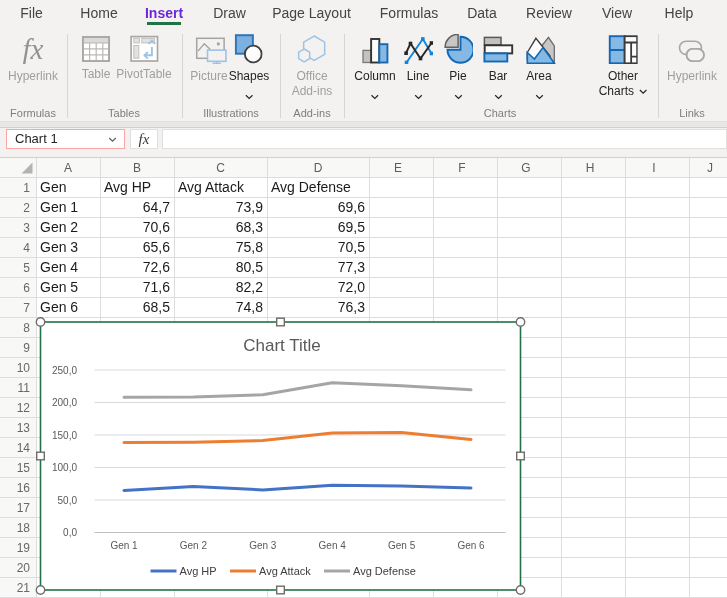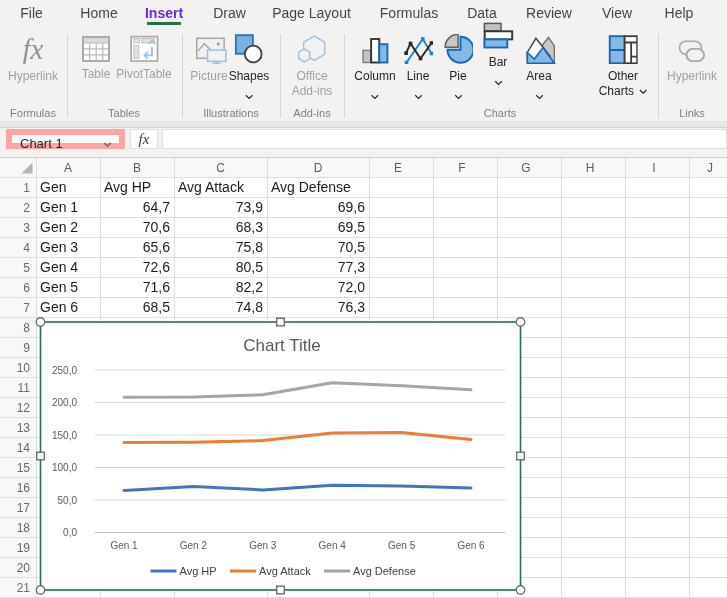--- a/index.html
+++ b/index.html
@@ -96,21 +96,21 @@
         </g>
       </svg><div class="rlabel">Line</div><div style="margin-top:3px"><svg width="9" height="6" viewBox="0 0 9 6">
           <path d="M1.2 1.2 L4.5 4.4 L7.8 1.2" fill="none" stroke="#252423" stroke-width="1.2"></path>
         </svg></div></div>
 <div class="ritem" style="left:458px;top:34px"><svg width="30" height="30" viewBox="0 0 30 30">
         <path d="M17.5 15.8 V2.8 A13 13 0 1 1 4.5 15.8 Z" fill="#85b8e2" stroke="#1168b5" stroke-width="1.9"></path>
         <path d="M14.8 13 H1.8 A13 13 0 0 1 14.8 0 Z" transform="translate(0.3,0.3)" fill="#c9c7c5" stroke="#606060" stroke-width="1.5"></path>
       </svg><div class="rlabel">Pie</div><div style="margin-top:3px"><svg width="9" height="6" viewBox="0 0 9 6">
           <path d="M1.2 1.2 L4.5 4.4 L7.8 1.2" fill="none" stroke="#252423" stroke-width="1.2"></path>
         </svg></div></div>
-<div class="ritem" style="left:498px;top:20px"><svg width="36" height="30" viewBox="0 0 36 30">
+<div class="ritem" style="left:498px;top:34px"><svg width="36" height="30" viewBox="0 0 36 30">
         <rect x="4.4" y="3.4" width="16.6" height="7.6" fill="#c3c1bf" stroke="#595755" stroke-width="1.5"></rect>
         <rect x="4.7" y="11.3" width="27.5" height="8.1" fill="#fcfcfc" stroke="#333" stroke-width="1.9"></rect>
         <rect x="4.4" y="19.4" width="22.9" height="8.1" fill="#85b8e2" stroke="#1168b5" stroke-width="1.9"></rect>
       </svg><div class="rlabel">Bar</div><div style="margin-top:3px"><svg width="9" height="6" viewBox="0 0 9 6">
           <path d="M1.2 1.2 L4.5 4.4 L7.8 1.2" fill="none" stroke="#252423" stroke-width="1.2"></path>
         </svg></div></div>
 <div class="ritem" style="left:539px;top:34px"><svg width="34" height="30" viewBox="0 0 34 30">
         <path d="M18.5 16 L28.5 3.4 L34.3 11.9 V28.8 L18.5 28.8 Z" transform="translate(-2,0)" fill="#c9c7c5" stroke="#696969" stroke-width="1.3"></path>
         <path d="M5.3 18.5 L13.9 4.3 L28 22 L28 25 L5.3 25 Z" fill="#fdfdfd" stroke="#404040" stroke-width="1.4"></path>
         <path d="M5.3 29.3 L5.3 18.5 L12.4 25 L21 13.6 L32.4 29.3 Z" fill="#85b8e2" stroke="#1168b5" stroke-width="1.6"></path>
@@ -126,21 +126,21 @@
           <path d="M1.2 1 L4.5 4.2 L7.8 1" fill="none" stroke="#252423" stroke-width="1.2"></path>
         </svg></div></div>
 <div class="ritem" style="left:692px;top:34px"><svg width="36" height="30" viewBox="0 0 36 30">
         <rect x="5.5" y="7.2" width="22" height="13.2" rx="6.6" fill="none" stroke="#aaa8a6" stroke-width="1.6"></rect>
         <rect x="12.5" y="14.8" width="17.5" height="12.4" rx="6.2" fill="#f3f2f1" stroke="#aaa8a6" stroke-width="1.6"></rect>
         <rect x="12.5" y="14.8" width="17.5" height="12.4" rx="6.2" fill="none" stroke="#aaa8a6" stroke-width="1.6"></rect>
       </svg><div class="rlabel dis">Hyperlink</div></div>
 <div style="position:absolute;left:0;top:121px;width:727px;height:1px;background:#e1dfdd"></div>
 <div style="position:absolute;left:0;top:122px;width:727px;height:5px;background:#e9e7e5"></div>
 <div style="position:absolute;left:0;top:127px;width:727px;height:30px;background:#f3f2f1;border-top:1px solid #d2d0ce"></div>
-<div style="position:absolute;left:6px;top:129px;width:119px;height:20px;background:#fff;border:6px solid #fca5a5;font-size:13px;color:#252423;line-height:18px;padding-left:8px">Chart 1<svg width="9" height="6" viewBox="0 0 9 6" style="position:absolute;right:7px;top:7px">
+<div style="position:absolute;left:6px;top:129px;width:119px;height:20px;background:#fff;border:1px solid #fca5a5;font-size:13px;color:#252423;line-height:18px;padding-left:8px">Chart 1<svg width="9" height="6" viewBox="0 0 9 6" style="position:absolute;right:7px;top:7px">
         <path d="M1.2 1 L4.5 4.2 L7.8 1" fill="none" stroke="#605e5c" stroke-width="1.2"></path>
       </svg></div>
 <div style="position:absolute;left:130px;top:129px;width:28px;height:20px;background:#fff;border:1px solid #e1dfdd;text-align:center"><svg width="16" height="16" viewBox="0 0 16 16" style="margin-top:1px">
         <text x="8" y="13" text-anchor="middle" font-family="Liberation Serif" font-style="italic" font-size="15" fill="#3b3a39">fx</text>
       </svg></div>
 <div style="position:absolute;left:162px;top:129px;width:565px;height:20px;background:#fff;border:1px solid #e1dfdd"></div>
 <svg style="position:absolute;left:0;top:157px" width="727" height="441" viewBox="0 0 727 441">
       <rect x="0" y="0" width="727" height="441" fill="#fff"></rect>
       <rect x="0" y="0" width="727" height="20" fill="#f8f8f7"></rect>
       <rect x="0" y="20" width="36" height="421" fill="#f8f8f7"></rect>

